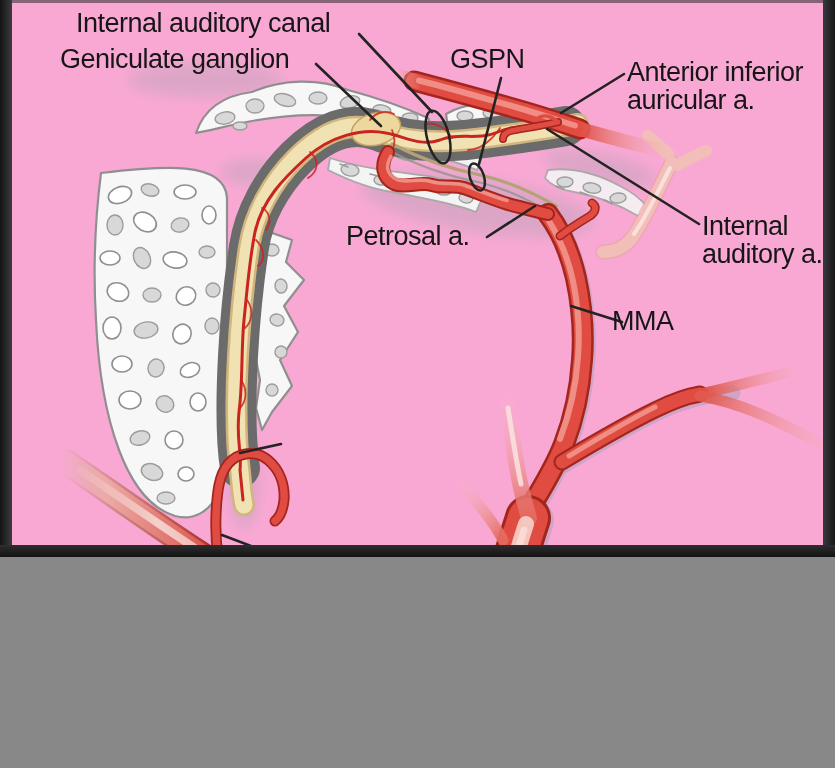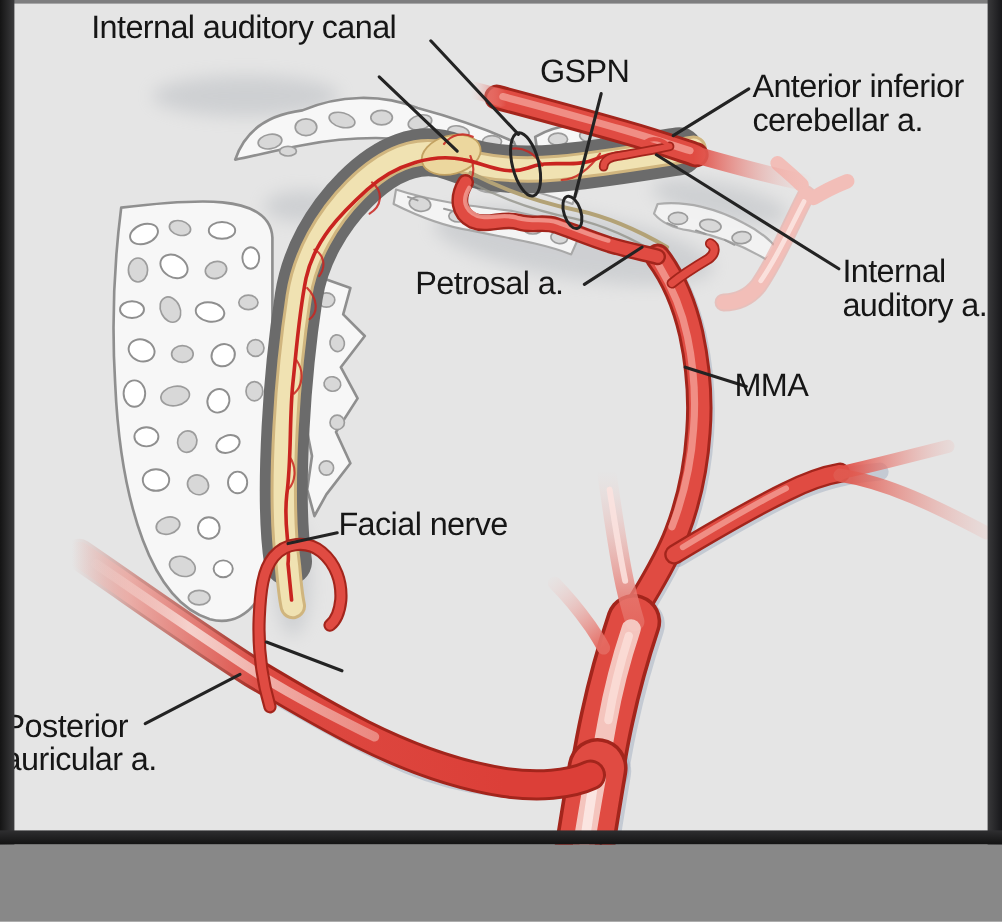--- a/index.html
+++ b/index.html
@@ -1,16 +1,16 @@
 <!DOCTYPE html>
 <html style="--artery-red: #e04b42; --artery-dark: #a3251c; --artery-hi: #f29a90; --artery-pale: #f2beb8; --vessel-red: #c92420; --nerve-tan: #f0e2b2; --nerve-edge: #d0b57e; --ganglion-fill: #ecd79e; --ganglion-stroke: #c3a262; --gspn-tan: #b3a276; --sheath-gray: #6b6b6b; --bone-fill: #f7f7f7; --bone-stroke: #8f8f8f; --shadow-blue: #8d9db5; --label-color: #161616; --leader-color: #232323; --frame-color: #161616;"><head>
 <meta charset="utf-8">
 <style>
   html,body{margin:0;padding:0;background:#888;}
-  .stage{position:relative;width:835px;height:704px;background:#e5e5e5;overflow:hidden;
+  .stage{position:relative;width:835px;height:557px;background:#f9a8d4;overflow:hidden;
          font-family:"Liberation Sans",sans-serif;}
   .stage svg{position:absolute;left:0;top:0;}
   .lbl{position:absolute;font-size:27px;line-height:1.05;letter-spacing:-0.5px;
        color:var(--label-color);white-space:pre-line;z-index:5;}
   .frame{position:absolute;z-index:9;}
   .frame.left{left:0;top:0;width:12px;height:100%;background:linear-gradient(90deg,#141414,#3c3c3e);}
   .frame.right{right:0;top:0;width:12px;height:100%;background:linear-gradient(90deg,#39393b,#17171a);}
   .frame.bottom{left:0;bottom:0;width:100%;height:12px;background:linear-gradient(#2e2e30,#121212);}
   .frame.top{left:0;top:0;width:100%;height:3px;background:#2a2a2c;opacity:.55;}
 
@@ -291,28 +291,28 @@
     <line x1="487" y1="237" x2="535" y2="206"></line>
     <line x1="622" y1="322" x2="571" y2="306"></line>
     <line x1="281" y1="444" x2="240" y2="453"></line>
     <line x1="285" y1="559" x2="222" y2="535"></line>
     <line x1="121" y1="603" x2="200" y2="562"></line>
     <line x1="536" y1="740" x2="497" y2="701" stroke-dasharray="6 5"></line>
   </g>
 </svg>
 
 <div class="lbl" style="left:76px;top:9px">Internal auditory canal</div>
+<div class="lbl" style="left:60px;top:45px">Geniculate ganglion</div>
 <div class="lbl" style="left:450px;top:45px">GSPN</div>
 <div class="lbl" style="left:627px;top:58px">Anterior inferior
-cerebellar a.</div>
+auricular a.</div>
 <div class="lbl" style="left:346px;top:222px">Petrosal a.</div>
 <div class="lbl" style="left:702px;top:212px">Internal
 auditory a.</div>
 <div class="lbl" style="left:612px;top:307px">MMA</div>
-<div class="lbl" style="left:282px;top:423px">Facial nerve</div>
 <div class="lbl" style="left:3px;top:591px">Posterior
 auricular a.</div>
 <div class="lbl" style="left:545px;top:747px">ECA</div>
 
 <div class="frame top"></div>
 <div class="frame left"></div>
 <div class="frame right"></div>
 <div class="frame bottom"></div>
 </div>
 

